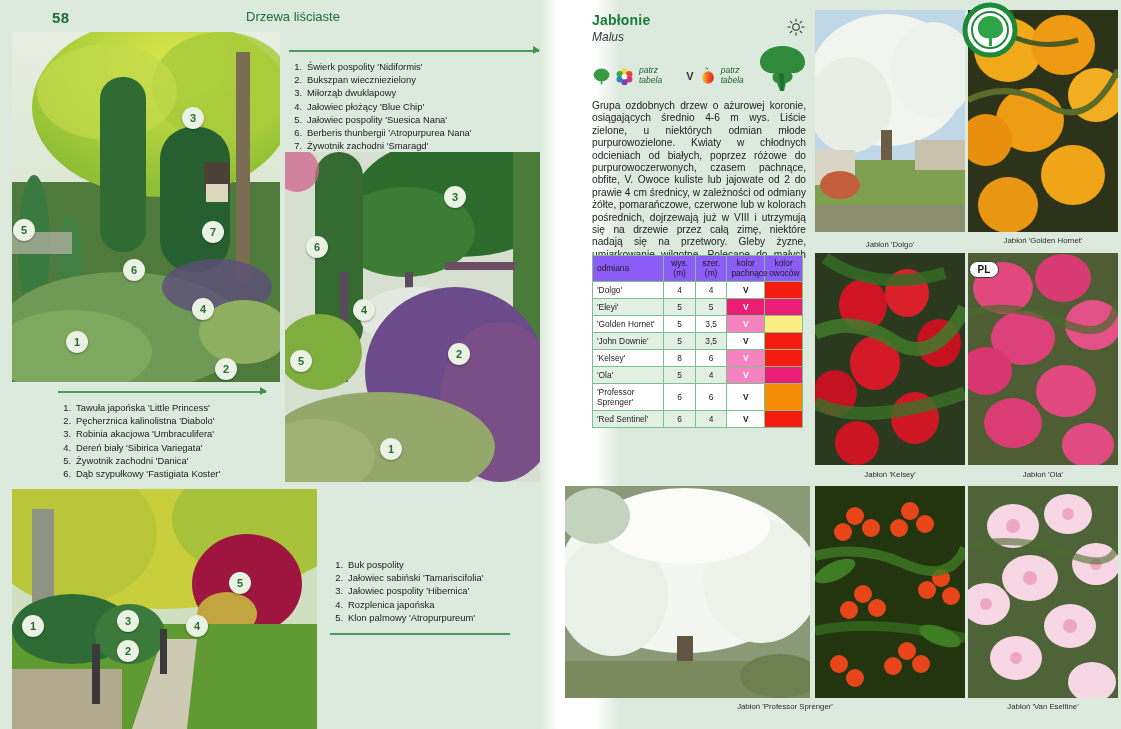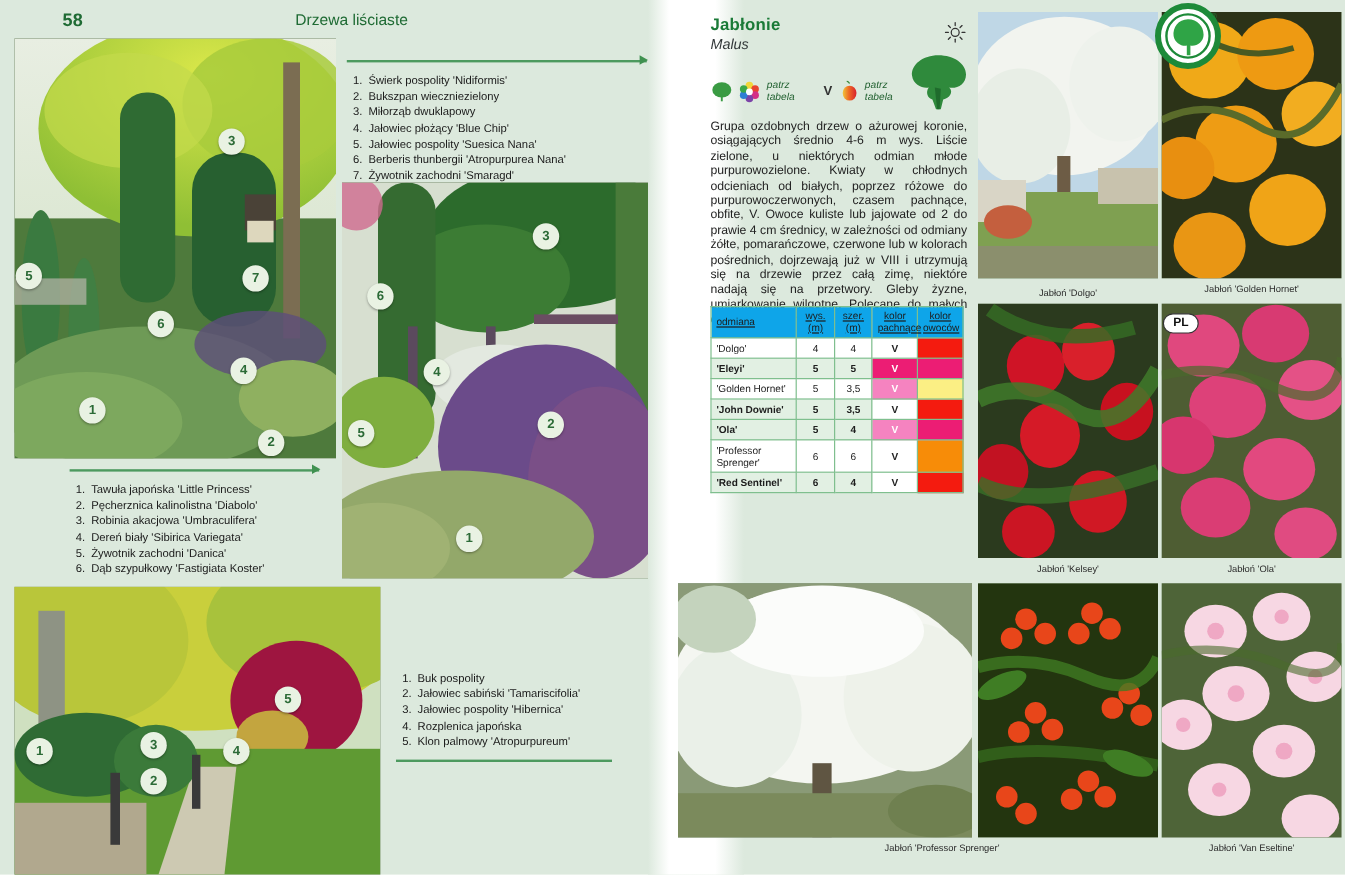--- a/index.html
+++ b/index.html
@@ -59,28 +59,28 @@
 
   
   .vtable {
     position:absolute; left:592px; top:255px; width:211px;
     border-collapse:collapse; font-size:8.4px; color:#1d1d1d;
     table-layout:fixed;
   }
   .vtable th, .vtable td {
     border:1px solid #7fbf8e; padding:3px 4px; vertical-align:middle;
   }
-  .vtable th { background:#0ea5e9; font-weight:normal; text-align:center; line-height:1.15;text-decoration:underline; }
+  .vtable th { background:#8b5cf6; font-weight:normal; text-align:center; line-height:1.15; }
   .vtable th.first { text-align:left; }
   .vtable td.name { text-align:left; }
   .vtable td.num  { text-align:center; }
   .vtable td.flw  { text-align:center; font-weight:600; }
   .vtable td.frt  { padding:0; }
   .rowA td { background:#ffffff; }
-  .rowB td { background:#e2f0e3;font-weight:bold; }
+  .rowB td { background:#e2f0e3; }
 
   
   .photo { position:absolute; overflow:hidden; background:#7b8f6e; }
   .cap {
     position:absolute; font-size:7.8px; color:#2b2b2b; text-align:center;
     white-space:nowrap;
   }
 
   
   .legend { position:absolute; }
@@ -428,20 +428,27 @@
           <td class="flw" style="background: rgb(245, 131, 192); color: rgb(255, 255, 255);">V</td>
           <td class="frt" style="background: rgb(251, 239, 132);"></td>
         </tr>
         <tr class="rowB">
           <td class="name">'John Downie'</td>
           <td class="num">5</td>
           <td class="num">3,5</td>
           <td class="flw" style="background: rgb(255, 255, 255); color: rgb(34, 34, 34);">V</td>
           <td class="frt" style="background: rgb(244, 27, 15);"></td>
         </tr>
+        <tr class="rowA">
+          <td class="name">'Kelsey'</td>
+          <td class="num">8</td>
+          <td class="num">6</td>
+          <td class="flw" style="background: rgb(245, 131, 192); color: rgb(255, 255, 255);">V</td>
+          <td class="frt" style="background: rgb(244, 27, 15);"></td>
+        </tr>
         <tr class="rowB">
           <td class="name">'Ola'</td>
           <td class="num">5</td>
           <td class="num">4</td>
           <td class="flw" style="background: rgb(245, 131, 192); color: rgb(255, 255, 255);">V</td>
           <td class="frt" style="background: rgb(236, 29, 116);"></td>
         </tr>
         <tr class="rowA">
           <td class="name">'Professor Sprenger'</td>
           <td class="num">6</td>

